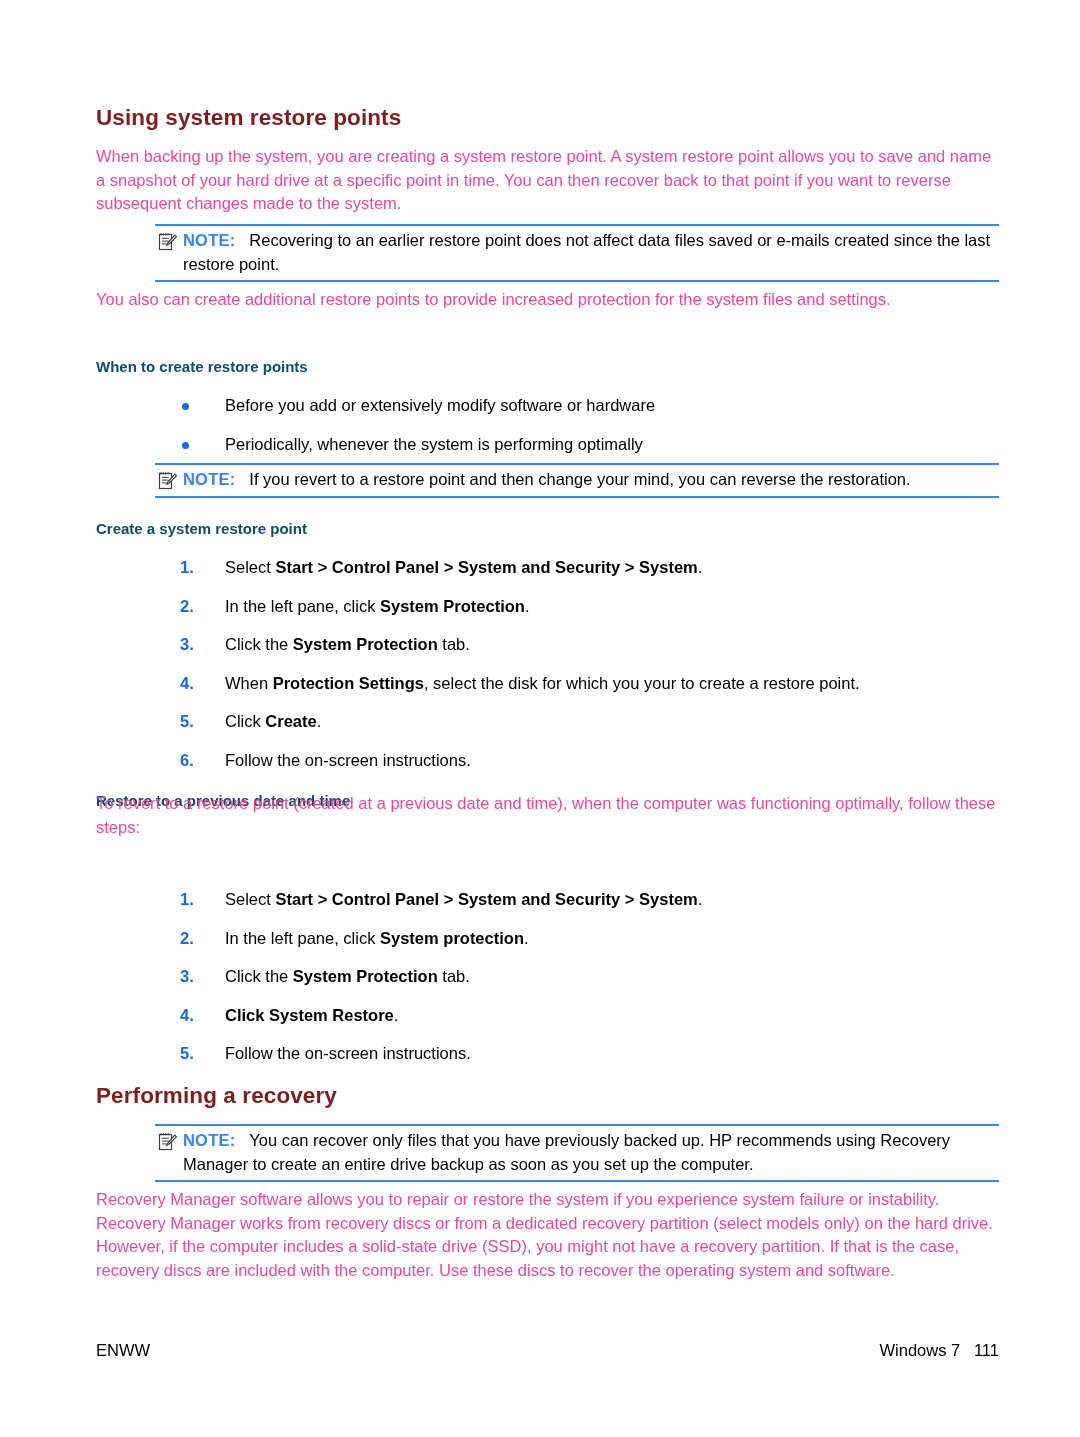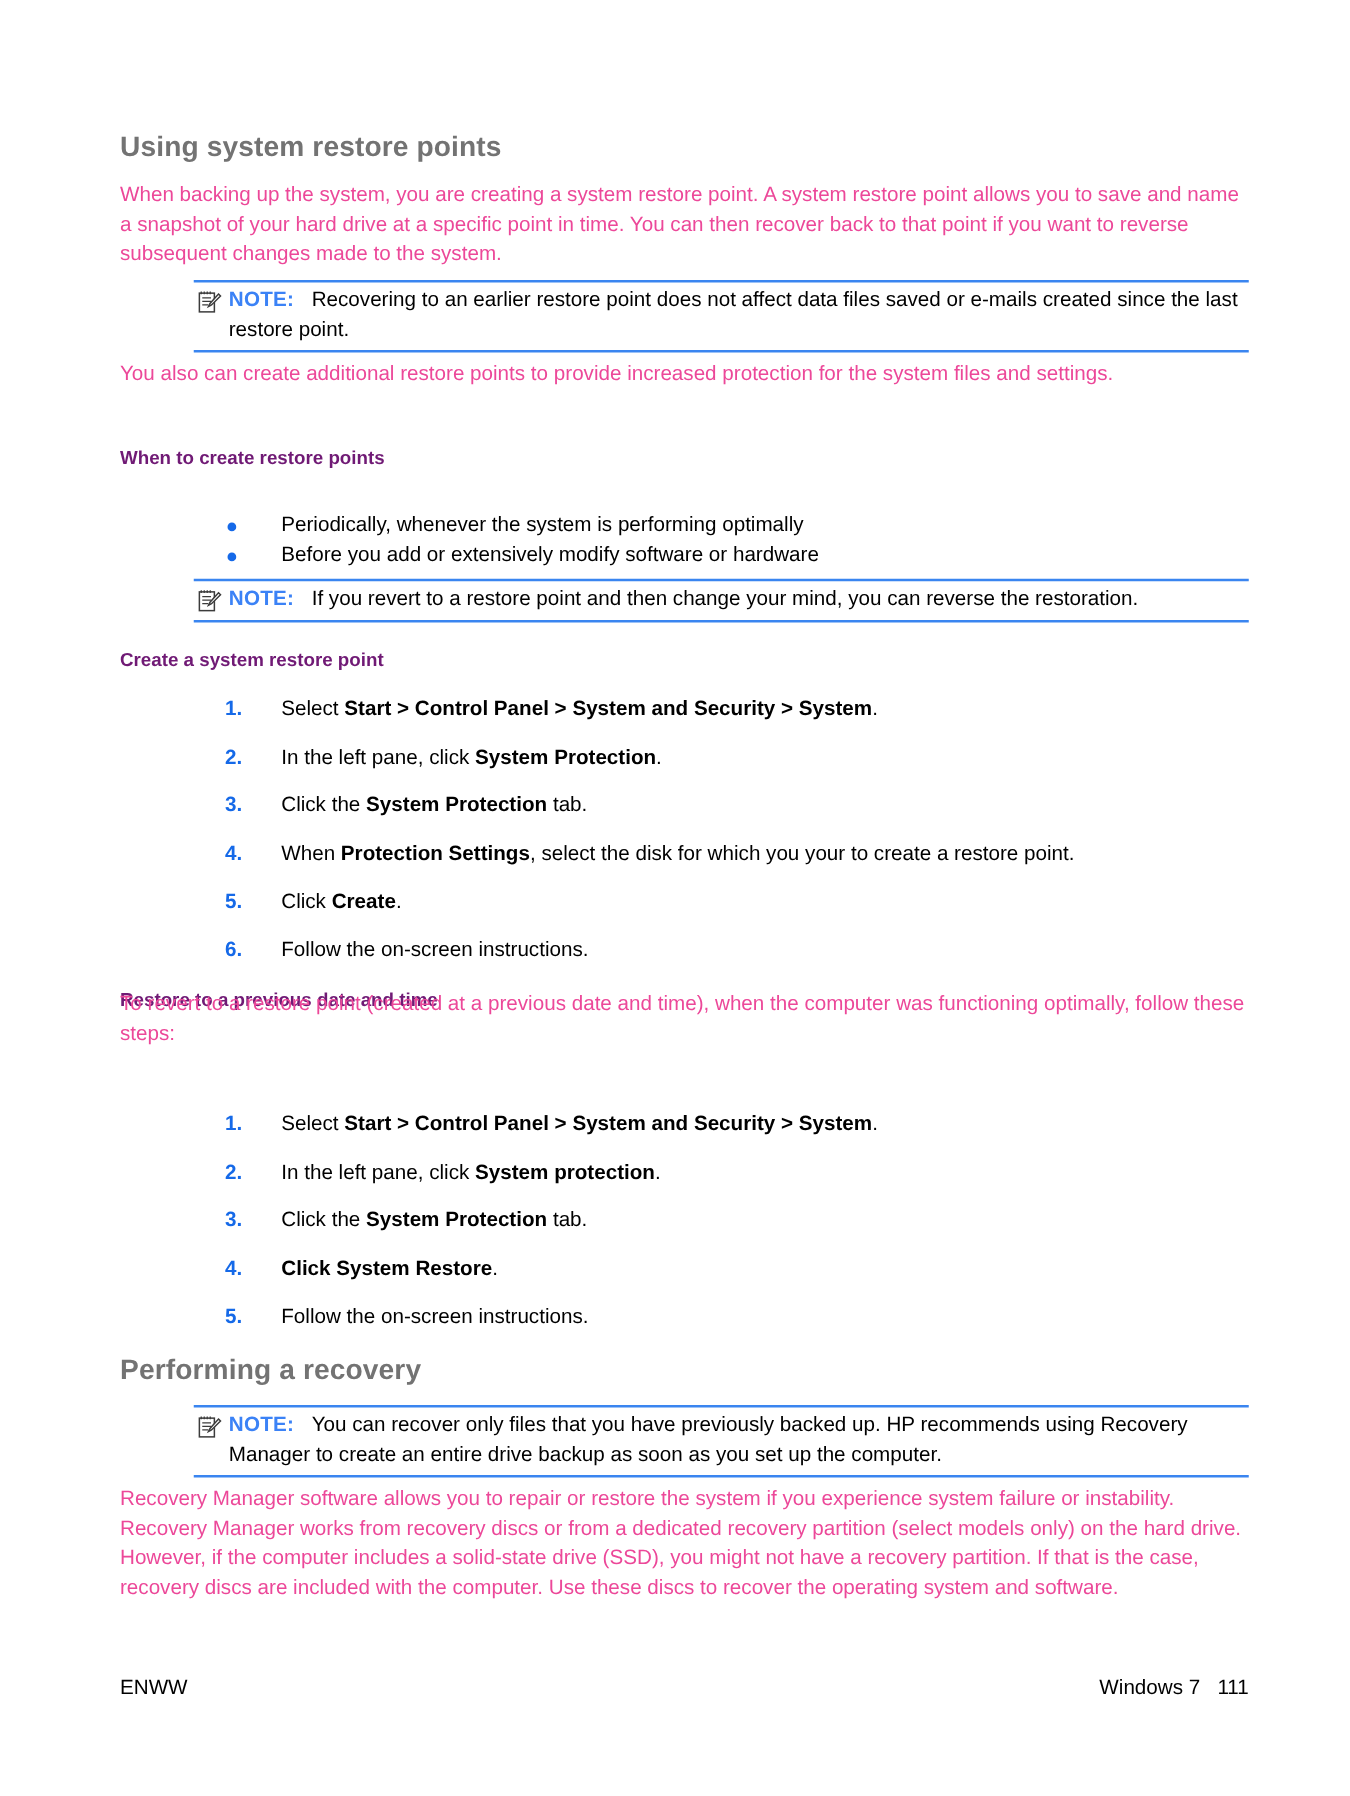--- a/index.html
+++ b/index.html
@@ -22,29 +22,29 @@
   .content {
     position: absolute;
     left: 96px;
     top: 0;
     width: 903px;
     height: 1437px;
   }
 
   
   .h1 {
-    color: #737373;
+    color: #7f1d1d;
     font-size: 22.5px;
     font-weight: bold;
     letter-spacing: 0.1px;
     margin: 0;
     padding: 0;
   }
   .h2 {
-    color: #701a75;
+    color: #0c4a6e;
     font-size: 15px;
     font-weight: bold;
     margin: 0;
     padding: 0;
   }
 
   
   .indent {
     margin-left: 84px;
   }
@@ -193,27 +193,27 @@
     <div style="position:absolute; left:0; top:288px; width:903px;">
       <p class="body indent">You also can create additional restore points to provide increased protection for the system files and settings.</p>
     </div>
 
     <div style="position:absolute; left:0; top:358px; width:903px;">
       <h2 class="h2">When to create restore points</h2>
     </div>
 
     <div style="position:absolute; left:0; top:394px; width:903px;">
       <ul class="bullets">
+        <li>
+          <span class="dot"></span>
+          <span>Before you add or extensively modify software or hardware</span>
+        </li>
         <li style="margin-top:15px;">
           <span class="dot"></span>
           <span>Periodically, whenever the system is performing optimally</span>
-        </li>
-        <li>
-          <span class="dot"></span>
-          <span>Before you add or extensively modify software or hardware</span>
         </li>
       </ul>
     </div>
 
     <div style="position:absolute; left:0; top:463px; width:903px;">
       <div class="note">
         <span class="note-icon">
           <svg width="20" height="20" viewBox="0 0 20 20">
             <rect x="1.5" y="2.5" width="12" height="15" fill="#ffffff" stroke="#3c3c3c" stroke-width="1.2"></rect>
             <line x1="3.8" y1="6.3" x2="10.8" y2="6.3" stroke="#3c3c3c" stroke-width="1"></line>

